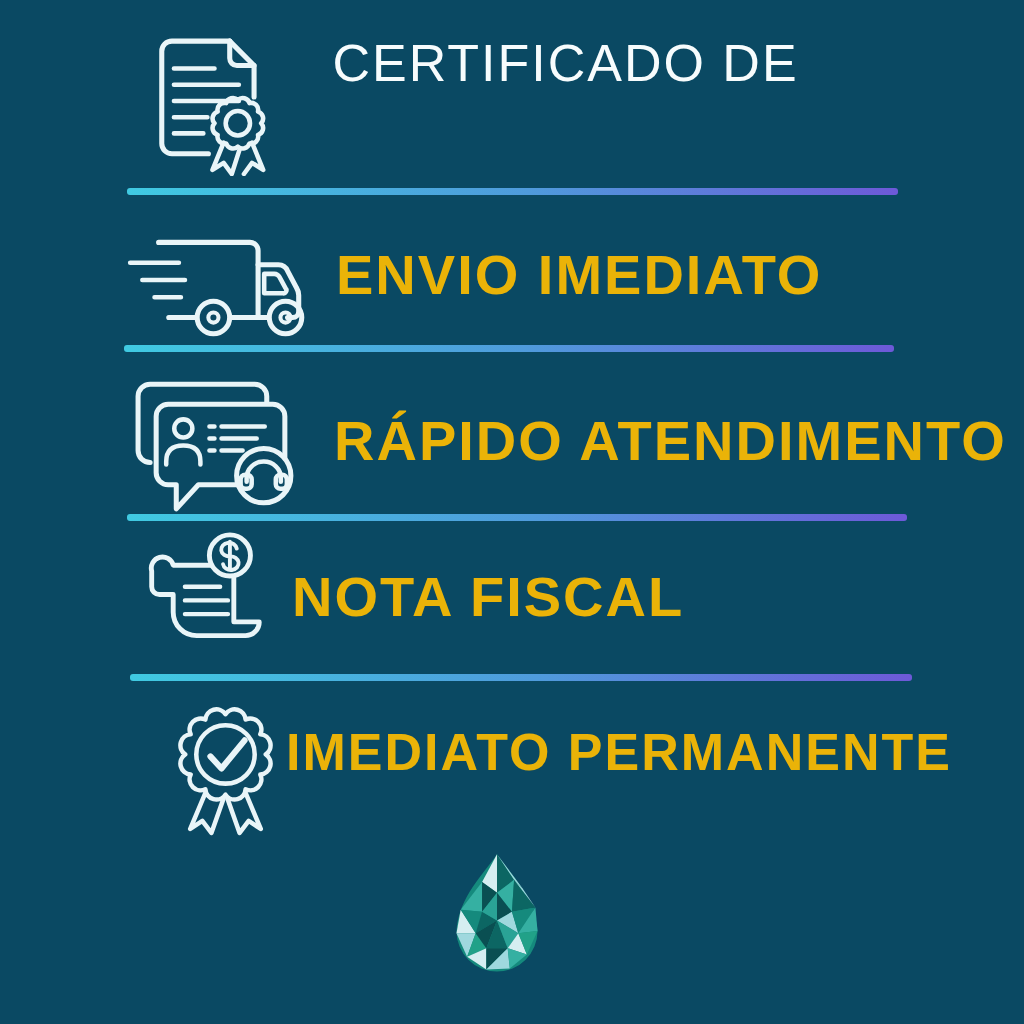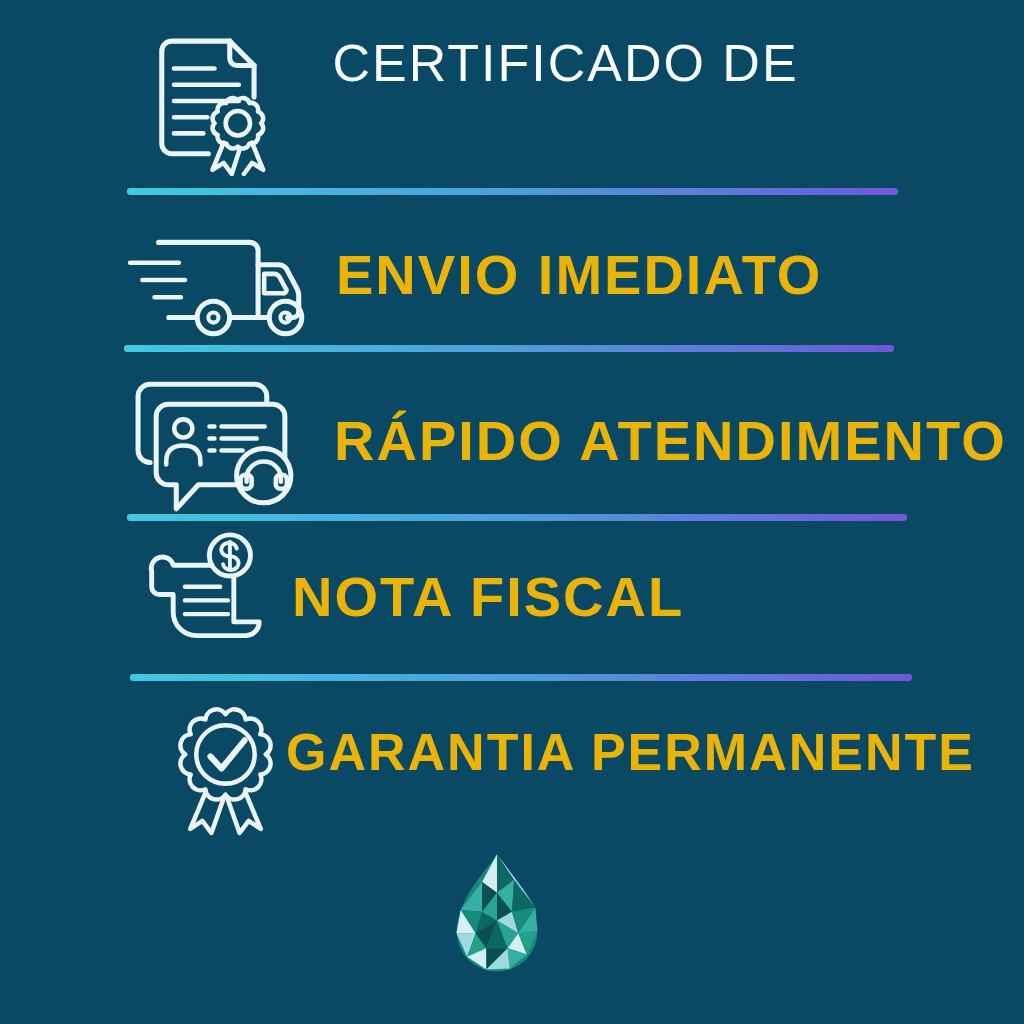--- a/index.html
+++ b/index.html
@@ -99,21 +99,21 @@
 
 <div id="div4" class="divider abs"></div>
 
 <svg id="icon5" class="icon abs" width="116" height="136" viewBox="0 0 115 135" stroke-width="5">
   <path d="M38,90 L22,128 L34,120 L43,132 L55,98" stroke-width="4.5"></path>
   <path d="M76,90 L92,128 L80,120 L71,132 L59,98" stroke-width="4.5"></path>
   <path d="M97,54 A11,11 0 0 1 91.6,74 A11,11 0 0 1 77,88.6 A11,11 0 0 1 57,94 A11,11 0 0 1 37,88.6 A11,11 0 0 1 22.4,74 A11,11 0 0 1 17,54 A11,11 0 0 1 22.4,34 A11,11 0 0 1 37,19.4 A11,11 0 0 1 57,14 A11,11 0 0 1 77,19.4 A11,11 0 0 1 91.6,34 A11,11 0 0 1 97,54 Z" fill="#0a4963" stroke-width="4.5"></path>
   <circle cx="57" cy="54" r="29" stroke-width="4.5"></circle>
   <path d="M42,56 L53,68 L76,40" stroke-width="6"></path>
 </svg>
-<span id="t5" class="abs label">GARANTIA PERMANENTE</span>
+<span id="t5" class="abs label">IMEDIATO PERMANENTE</span>
 
 <svg id="logo" class="abs" width="108" height="128" viewBox="0 0 100 120">
   <path d="M50,4 C38,22 14,44 12,76 a38,38 0 0 0 76,0 C86,44 62,22 50,4 Z" fill="#158a7d"></path>
   <polygon points="50,4 36,30 50,40" fill="#d5eef1"></polygon>
   <polygon points="50,4 50,40 66,28" fill="#0c6663"></polygon>
   <polygon points="50,4 66,28 74,36" fill="#9fd8de"></polygon>
   <polygon points="36,30 16,56 36,58" fill="#35b0a2"></polygon>
   <polygon points="36,30 36,58 50,40" fill="#0a4f52"></polygon>
   <polygon points="66,28 50,40 64,58" fill="#35b0a2"></polygon>
   <polygon points="66,28 64,58 86,54" fill="#0c6663"></polygon>

